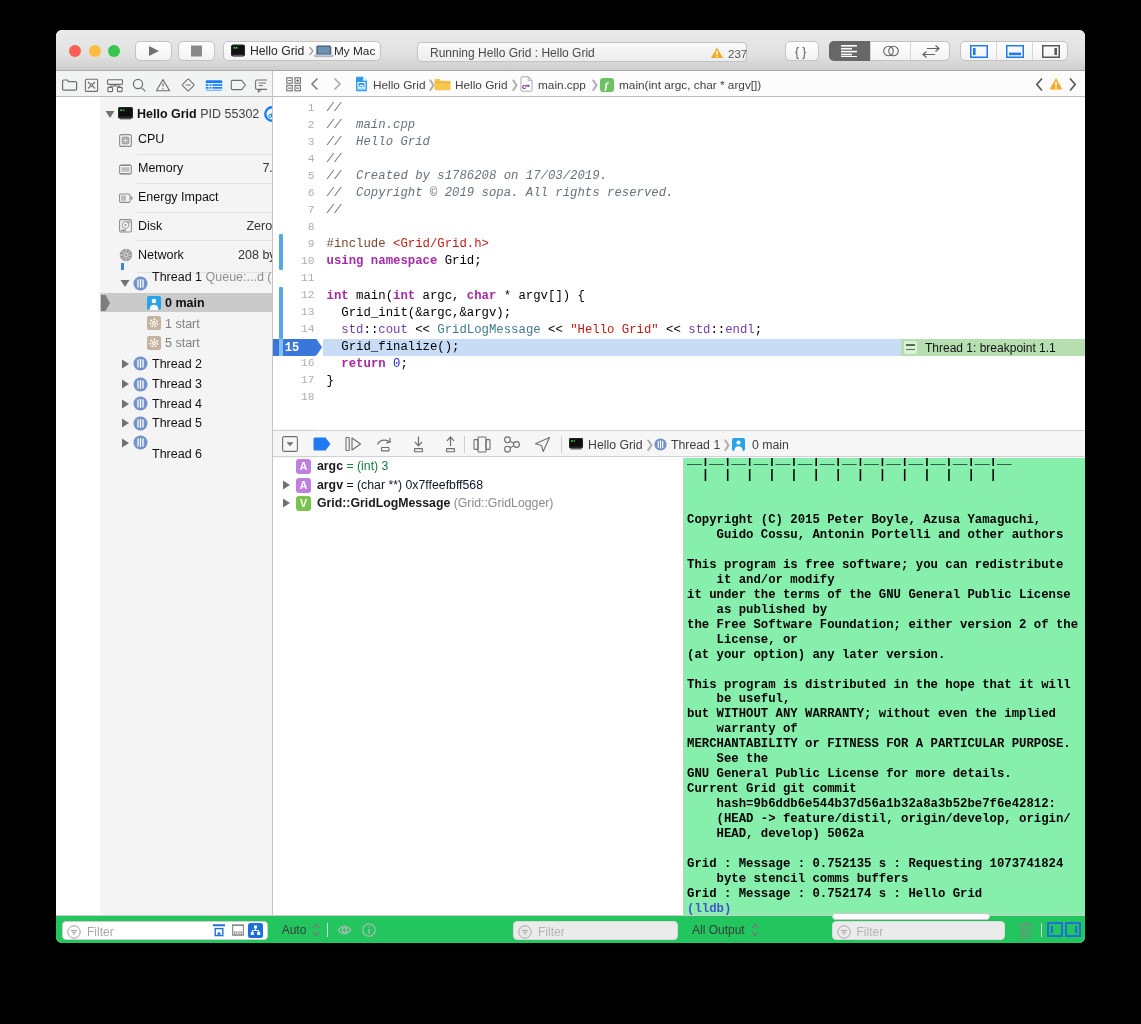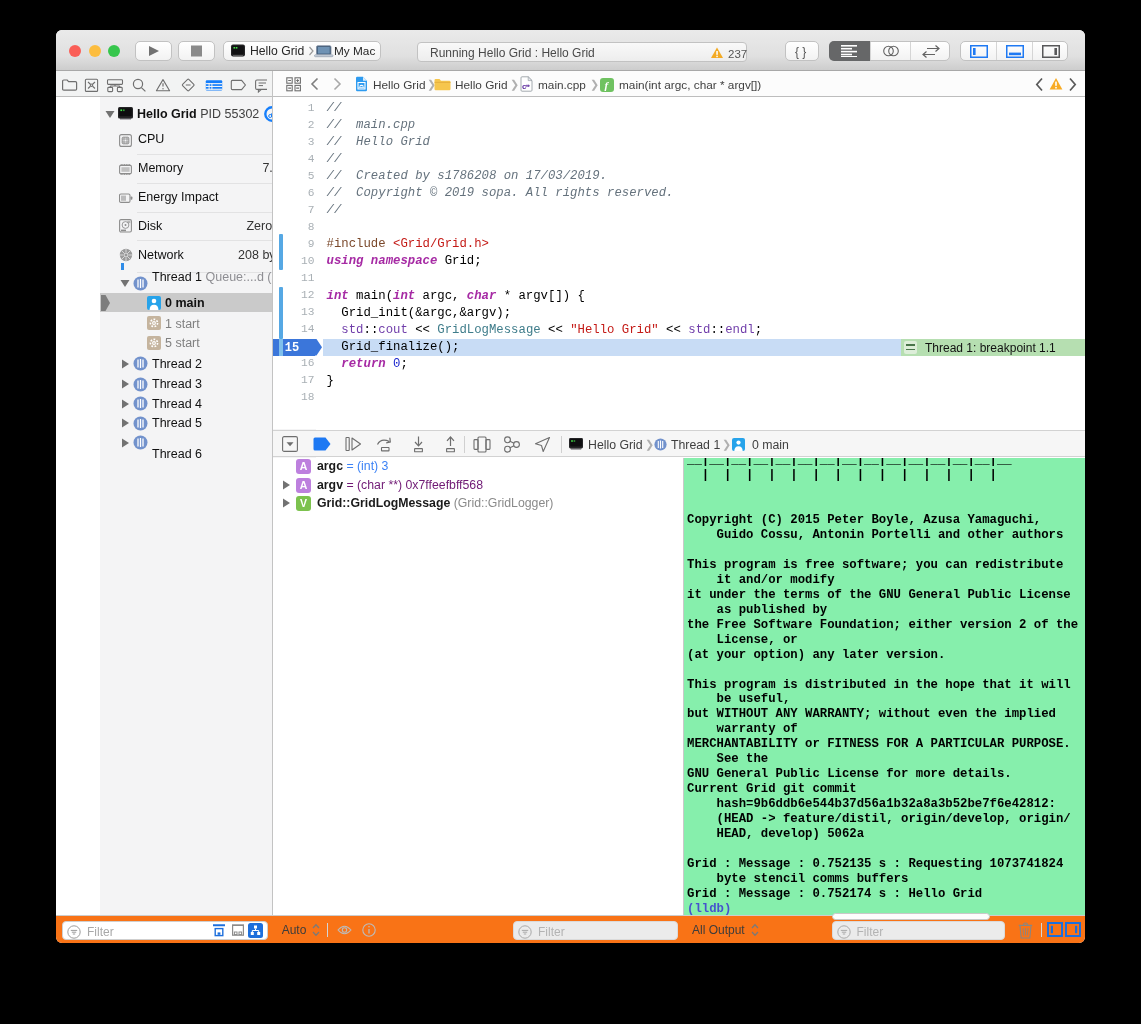--- a/index.html
+++ b/index.html
@@ -22,35 +22,35 @@
 #sidebar{position:absolute;left:0;top:67px;width:216px;height:818px;background:#f4f4f5;margin-left:44px;}
 #vdiv1{position:absolute;left:216px;top:41px;width:1px;height:871px;background:#c3c3c3;}
 .srow{position:absolute;font-size:12.5px;color:#111;}
 .sval{position:absolute;font-size:12.5px;color:#333;text-align:right;}
 .ssep{position:absolute;left:37px;width:165px;height:1px;background:#e2e2e3;}
 
 #editor{position:absolute;left:217px;top:67px;width:812px;height:332px;background:#fff;}
 #gutter{position:absolute;left:217px;top:69.5px;width:41.5px;text-align:right;font-family:"Liberation Mono",monospace;font-size:11.2px;line-height:17.05px;color:#a9b0b5;white-space:pre;}
 #code{position:absolute;left:270.6px;top:70px;font-family:"Liberation Mono",monospace;font-size:12.3px;line-height:17.05px;white-space:pre;color:#000;}
 .cmt{color:#65727d;font-style:italic;}
-.kw{color:#a62aa4;font-weight:bold;font-style:italic;}
+.kw{color:#a62aa4;font-weight:bold;}
 .pp{color:#7a482a;}
 .str{color:#c41a16;}
 .std{color:#703daa;}
 .cls{color:#3e7c8a;}
 .num{color:#1c27ce;}
 
 #debugbar{position:absolute;left:217px;top:400px;width:812px;height:27px;background:#f6f6f6;border-top:1px solid #d2d2d2;border-bottom:1px solid #d2d2d2;}
 
 #vars{position:absolute;left:217px;top:428px;width:410px;height:457px;background:#fff;}
 #vdiv2{position:absolute;left:627px;top:428px;width:1px;height:484px;background:#c9c9c9;}
 #console{position:absolute;left:628px;top:428px;width:401px;height:457px;background:#86efac;overflow:hidden;}
 #ctext{position:absolute;left:3px;top:-4.8px;font-family:"Liberation Mono",monospace;font-weight:bold;font-size:12.3px;line-height:14.95px;white-space:pre;color:#000;}
 
-#bottombar{position:absolute;left:0;top:885px;width:1029px;height:28px;background:#f97316;border-top:1px solid #cdcdcd;}
+#bottombar{position:absolute;left:0;top:885px;width:1029px;height:28px;background:#22c55e;border-top:1px solid #cdcdcd;}
 .ffield{position:absolute;top:5px;height:19px;border-radius:4px;}
 .ftext{position:absolute;top:2.5px;font-size:12px;color:#a8a8a8;}
 </style>
 </head>
 <body>
 <div id="win">
   <div id="titlebar">
     <div class="tl" style="left:13px;background:#fa5e57;"></div>
     <div class="tl" style="left:32.7px;background:#fcbd3f;"></div>
     <div class="tl" style="left:52.3px;background:#36c64c;"></div>
@@ -524,26 +524,26 @@
     <div class="abs" style="left:449px;top:7px;font-size:11px;color:#b0b0b0;">❯</div>
     <svg class="abs" style="left:459px;top:6.5px;" width="13" height="13" viewBox="0 0 13 13">
       <rect width="13" height="13" rx="2" fill="#27a3ea"></rect>
       <circle cx="6.5" cy="4.6" r="2.1" fill="#fff"></circle>
       <path d="M2.3 13 Q2.5 8.2 6.5 8.2 Q10.5 8.2 10.7 13 Z" fill="#fff"></path>
     </svg>
     <div class="abs" style="left:479px;top:7px;font-size:12.3px;color:#3f3f3f;">0 main</div>
   </div>
   <div id="vars">
     <div class="abs" style="left:23px;top:0.5px;width:15px;height:15px;background:#bd80de;border-radius:3px;text-align:center;font-size:10.5px;font-weight:bold;color:#fff;line-height:15px;">A</div>
-    <div class="abs" style="left:44px;top:1px;font-size:12.3px;color:#1a1a1a;"><b>argc</b> <span style="color:#3b82f6;">= (int) 3</span></div>
+    <div class="abs" style="left:44px;top:1px;font-size:12.3px;color:#1a1a1a;"><b>argc</b> <span style="color:#15803d;">= (int) 3</span></div>
     <svg class="abs" style="left:9px;top:22px;" width="9" height="10" viewBox="0 0 9 10">
         <path d="M1 0.5 L8 5 L1 9.5 Z" fill="#727272"></path>
       </svg>
     <div class="abs" style="left:23px;top:19.5px;width:15px;height:15px;background:#bd80de;border-radius:3px;text-align:center;font-size:10.5px;font-weight:bold;color:#fff;line-height:15px;">A</div>
-    <div class="abs" style="left:44px;top:20px;font-size:12.3px;color:#1a1a1a;"><b>argv</b> <span style="color:#701a75;">= (char **) 0x7ffeefbff568</span></div>
+    <div class="abs" style="left:44px;top:20px;font-size:12.3px;color:#1a1a1a;"><b>argv</b> <span style="color:#0f172a;">= (char **) 0x7ffeefbff568</span></div>
     <svg class="abs" style="left:9px;top:40px;" width="9" height="10" viewBox="0 0 9 10">
         <path d="M1 0.5 L8 5 L1 9.5 Z" fill="#727272"></path>
       </svg>
     <div class="abs" style="left:23px;top:37.5px;width:15px;height:15px;background:#7cc24e;border-radius:3px;text-align:center;font-size:10.5px;font-weight:bold;color:#fff;line-height:15px;">V</div>
     <div class="abs" style="left:44px;top:38px;font-size:12.3px;color:#1a1a1a;"><b>Grid::GridLogMessage</b> <span style="color:#8a8a8a;">(Grid::GridLogger)</span></div>
   </div>
   <div id="vdiv2"></div>
   <div id="console">
       <div id="ctext">__|__|__|__|__|__|__|__|__|__|__|__|__|__|__
   |  |  |  |  |  |  |  |  |  |  |  |  |  |

